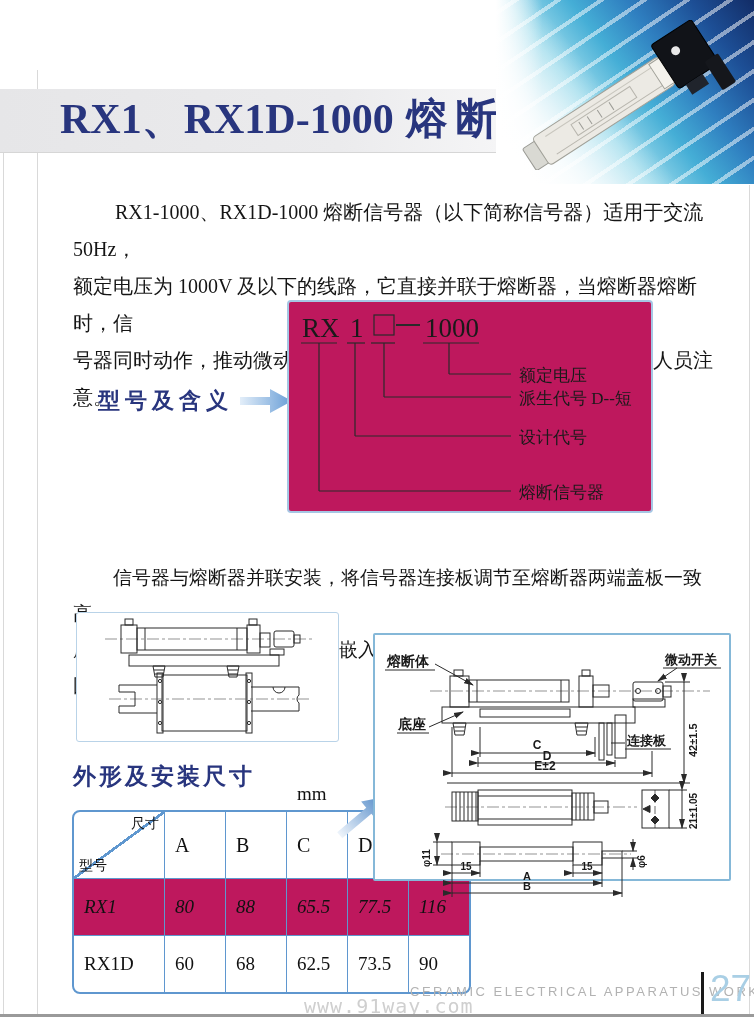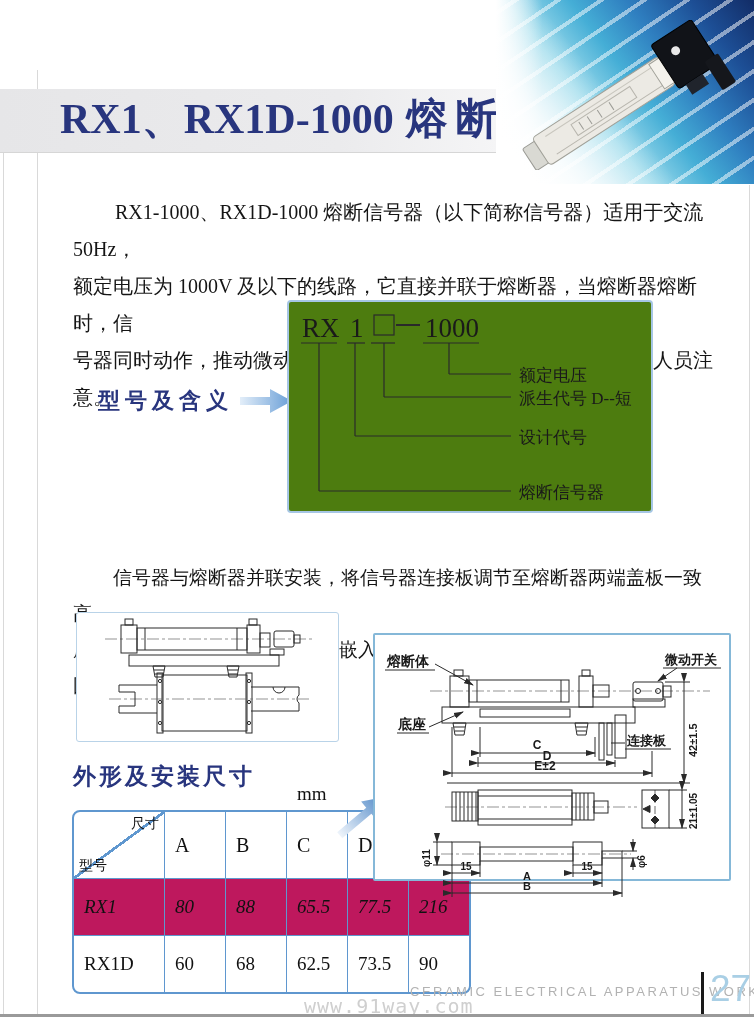--- a/index.html
+++ b/index.html
@@ -25,21 +25,21 @@
   .photo-device{position:absolute;left:18px;top:20px;}
   
   .intro{position:absolute;left:73px;top:194px;width:640px;font-size:20px;line-height:37px;color:#151515;}
   .indent{text-indent:2.1em;}
   .sec-label{position:absolute;font-weight:bold;color:#28357e;white-space:nowrap;}
   #model-label{left:98px;top:386px;font-size:22px;letter-spacing:5px;}
   #install-heading{left:73px;top:525px;font-size:23px;letter-spacing:4px;}
   #dims-heading{left:73px;top:761px;font-size:23px;letter-spacing:3px;}
   .install-text{position:absolute;left:73px;top:560px;width:644px;font-size:19px;line-height:36px;color:#151515;}
   
-  .model-box{position:absolute;left:287px;top:300px;width:366px;height:213px;background:#4d7c0f;
+  .model-box{position:absolute;left:287px;top:300px;width:366px;height:213px;background:#be185d;
     border:2px solid #a6c6e4;border-radius:4px;box-sizing:border-box;}
   
   .ldraw-box{position:absolute;left:76px;top:612px;width:263px;height:130px;background:#fff;
     border:1.5px solid #b9d3e8;border-radius:3px;box-sizing:border-box;}
   .rdraw-box{position:absolute;left:373px;top:633px;width:358px;height:248px;background:#fff;
     border:2px solid #85b8d8;border-radius:2px;box-sizing:border-box;}
   .arrow1{position:absolute;left:240px;top:386px;}
   .arrow2{position:absolute;left:330px;top:768px;}
   
   .mm{position:absolute;left:297px;top:783px;font-size:19px;color:#111;}
@@ -215,21 +215,21 @@
         <td class="col-v">C</td>
         <td class="col-v">D</td>
         <td class="col-v">E</td>
       </tr>
       <tr class="data shade">
         <td>RX1</td>
         <td>80</td>
         <td>88</td>
         <td>65.5</td>
         <td>77.5</td>
-        <td>216</td>
+        <td>116</td>
       </tr>
       <tr class="data">
         <td>RX1D</td>
         <td>60</td>
         <td>68</td>
         <td>62.5</td>
         <td>73.5</td>
         <td>90</td>
       </tr>
     </tbody>

